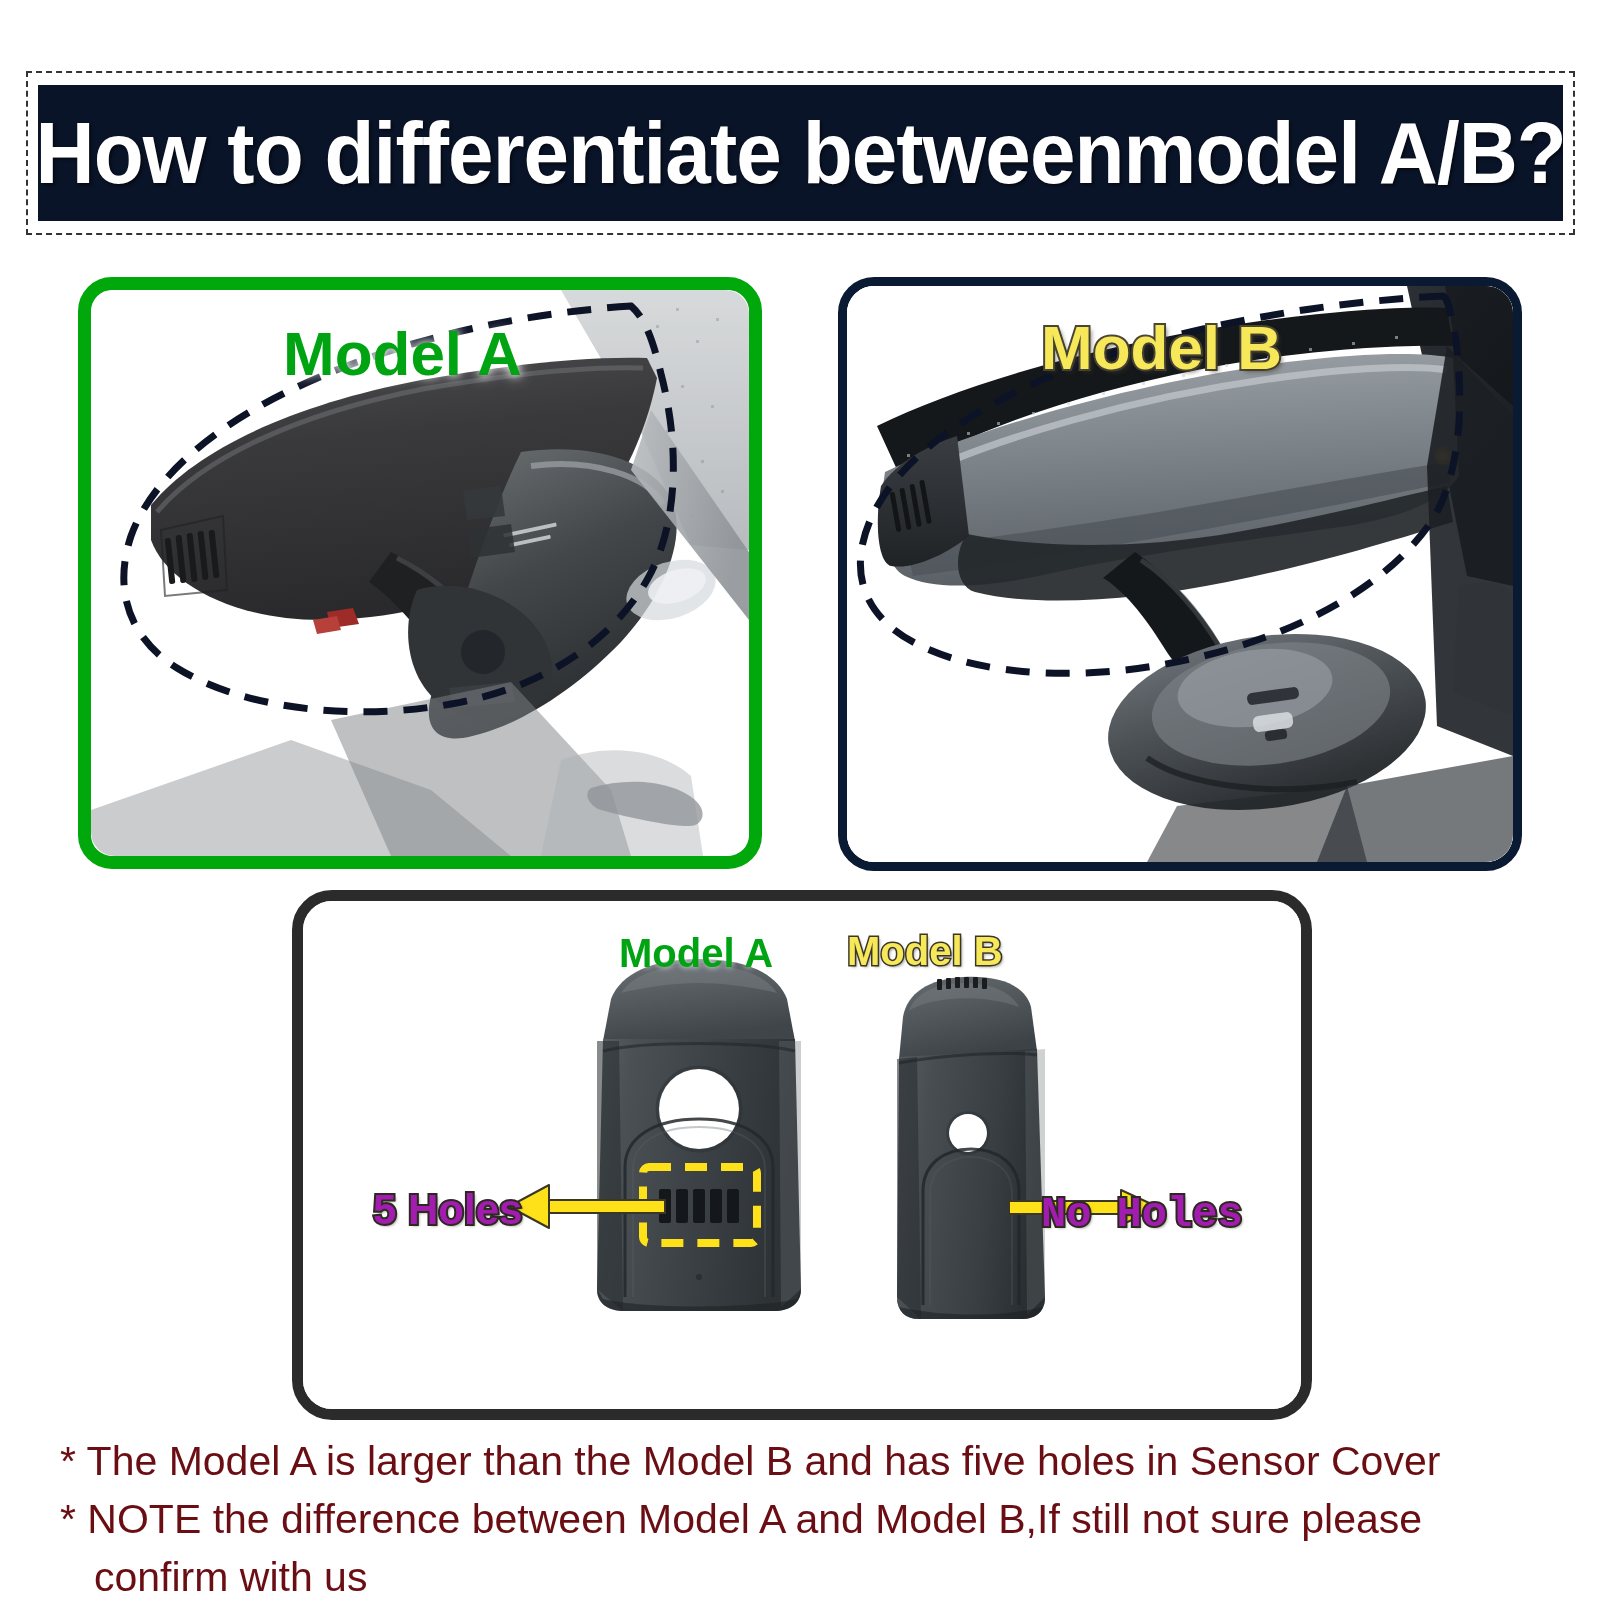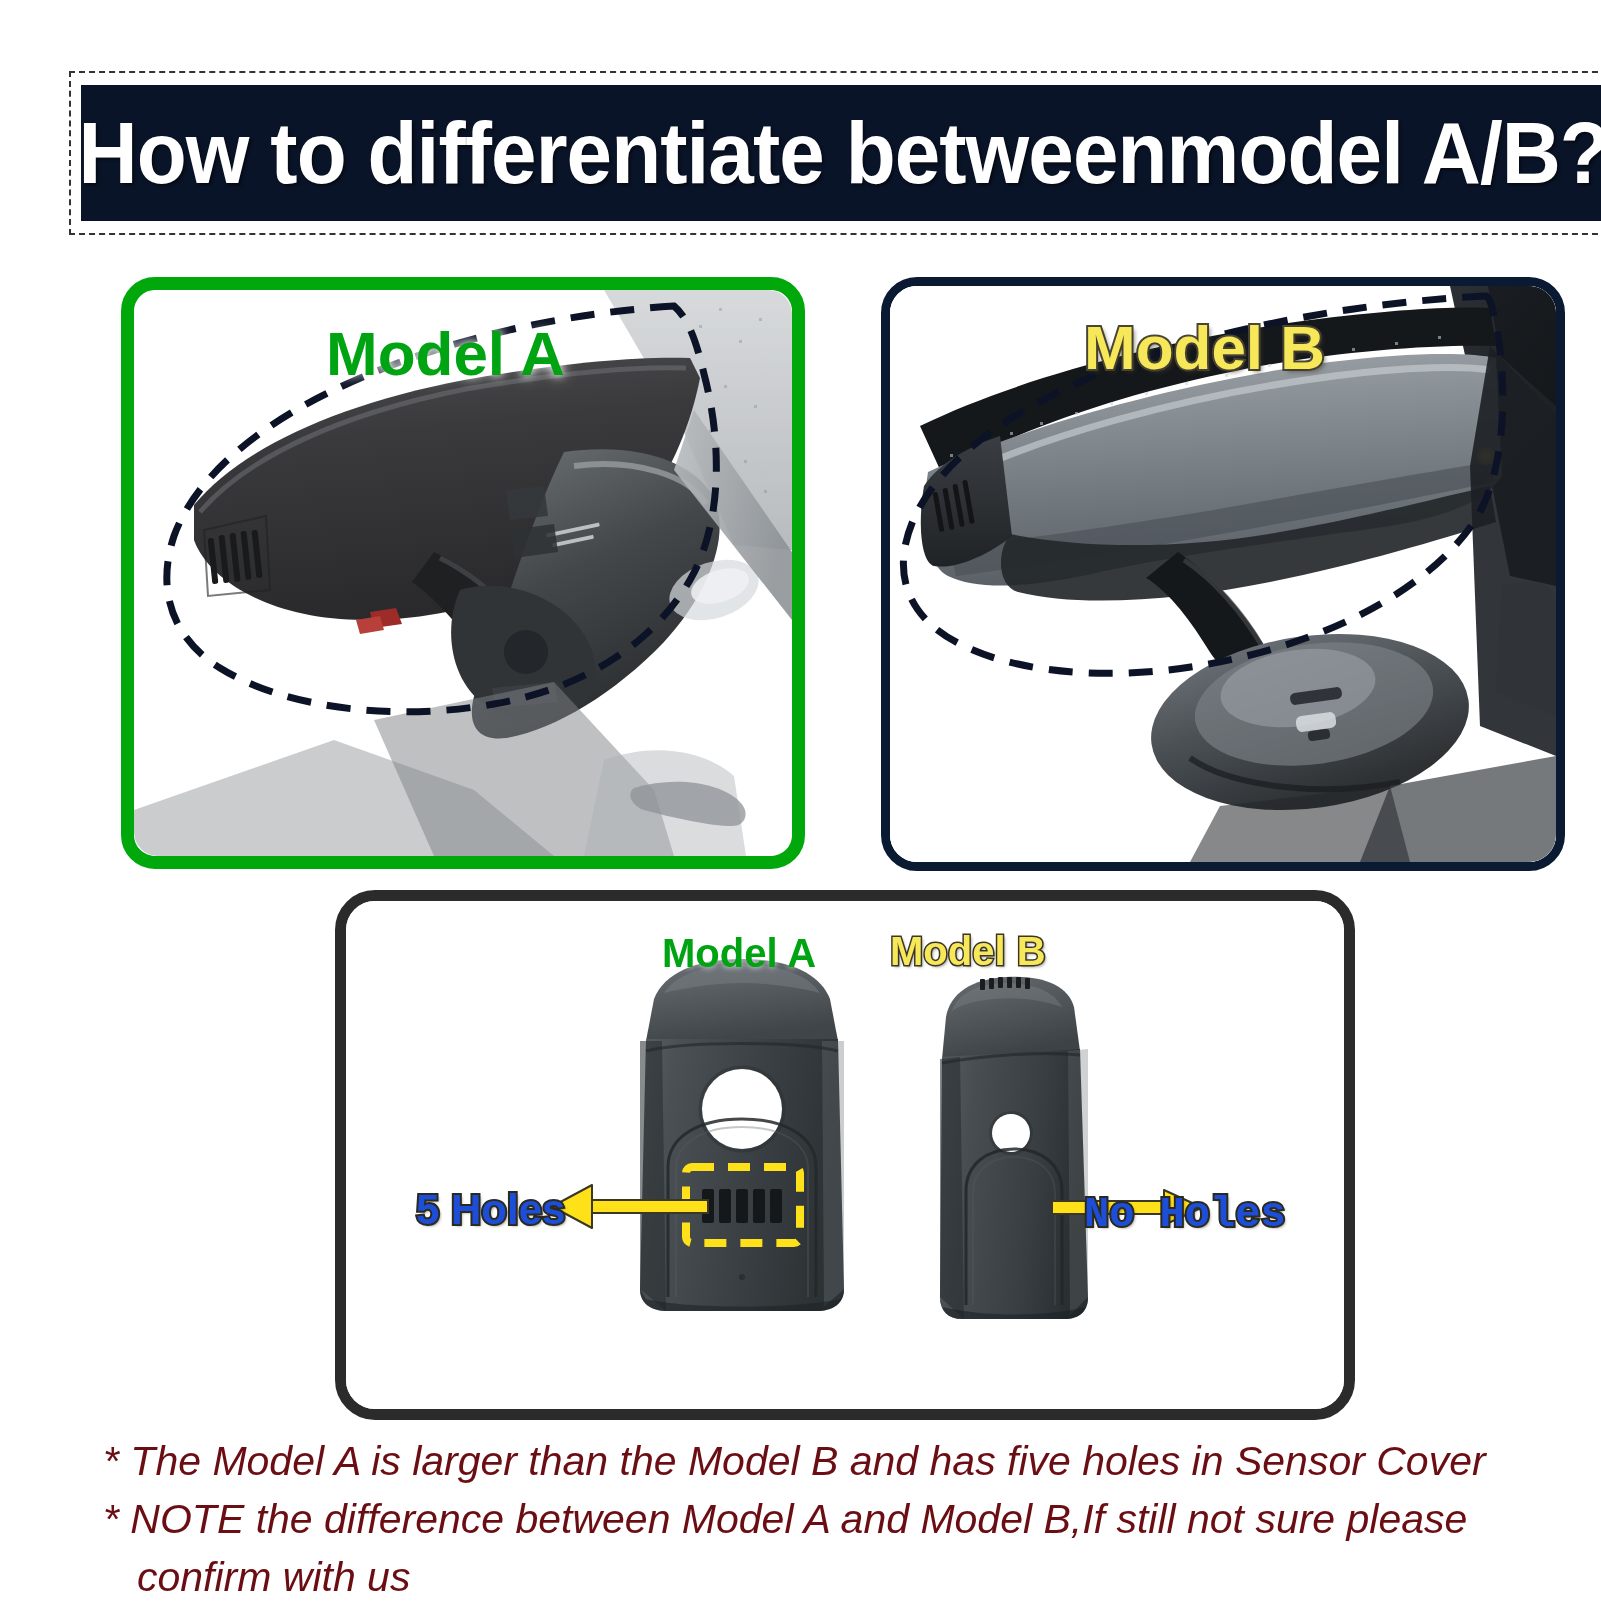--- a/index.html
+++ b/index.html
@@ -10,21 +10,20 @@
     background: #ffffff;
     font-family: "Liberation Sans", sans-serif;
     overflow: hidden;
   }
 
   #page {
     position: relative;
     width: 1301px;
     height: 1601px;
     background: #ffffff;
-    margin-left: 43px;
   }
 
   
   .title-dotted-frame {
     position: absolute;
     left: 26px;
     top: 71px;
     width: 1549px;
     height: 164px;
     border: 2px dashed #333333;
@@ -155,21 +154,21 @@
   }
 
   .cmp-label-a { left: 316px; top: 30px; }
   .cmp-label-b { left: 544px; top: 28px; }
 
   
   .callout {
     position: absolute;
     font-size: 42px;
     font-weight: bold;
-    color: #1d4ed8;
+    color: #a21caf;
     white-space: nowrap;
     z-index: 35;
     -webkit-text-stroke: 4px #2c2a20;
     paint-order: stroke fill;
     text-shadow: 2px 2px 3px rgba(50,48,35,0.55);
   }
 
   .callout-5holes { left: 70px; top: 285px; }
   .callout-noholes { left: 738px; top: 290px; font-family: Liberation Mono, monospace; }
 
@@ -177,21 +176,21 @@
   .footer {
     position: absolute;
     left: 60px;
     top: 1432px;
     width: 1490px;
     color: #6b0e14;
     font-size: 41px;
     line-height: 1.42;
   }
 
-  .footer-line { white-space: nowrap; font-style: italic; }
+  .footer-line { white-space: nowrap; }
   .footer-indent { padding-left: 34px; }
 </style>
 </head>
 <body>
 
 <div id="page">
 
   <div class="title-dotted-frame"></div>
   <div class="title-banner">
     <div class="title-text">How to differentiate betweenmodel A/B?</div>

